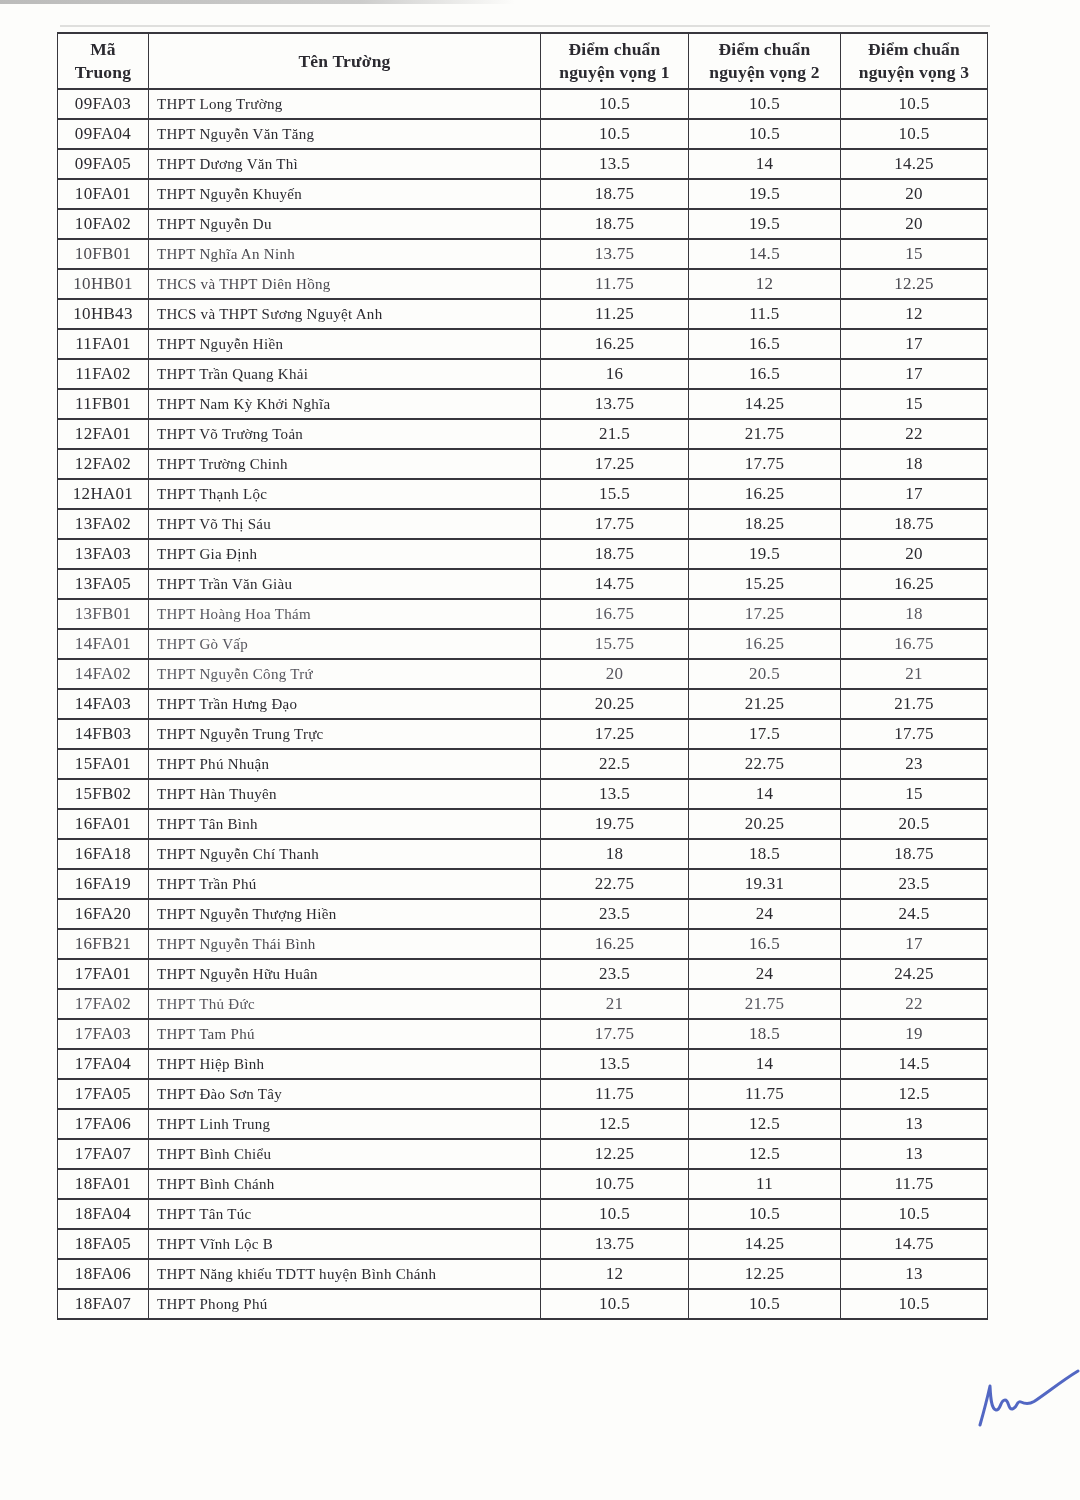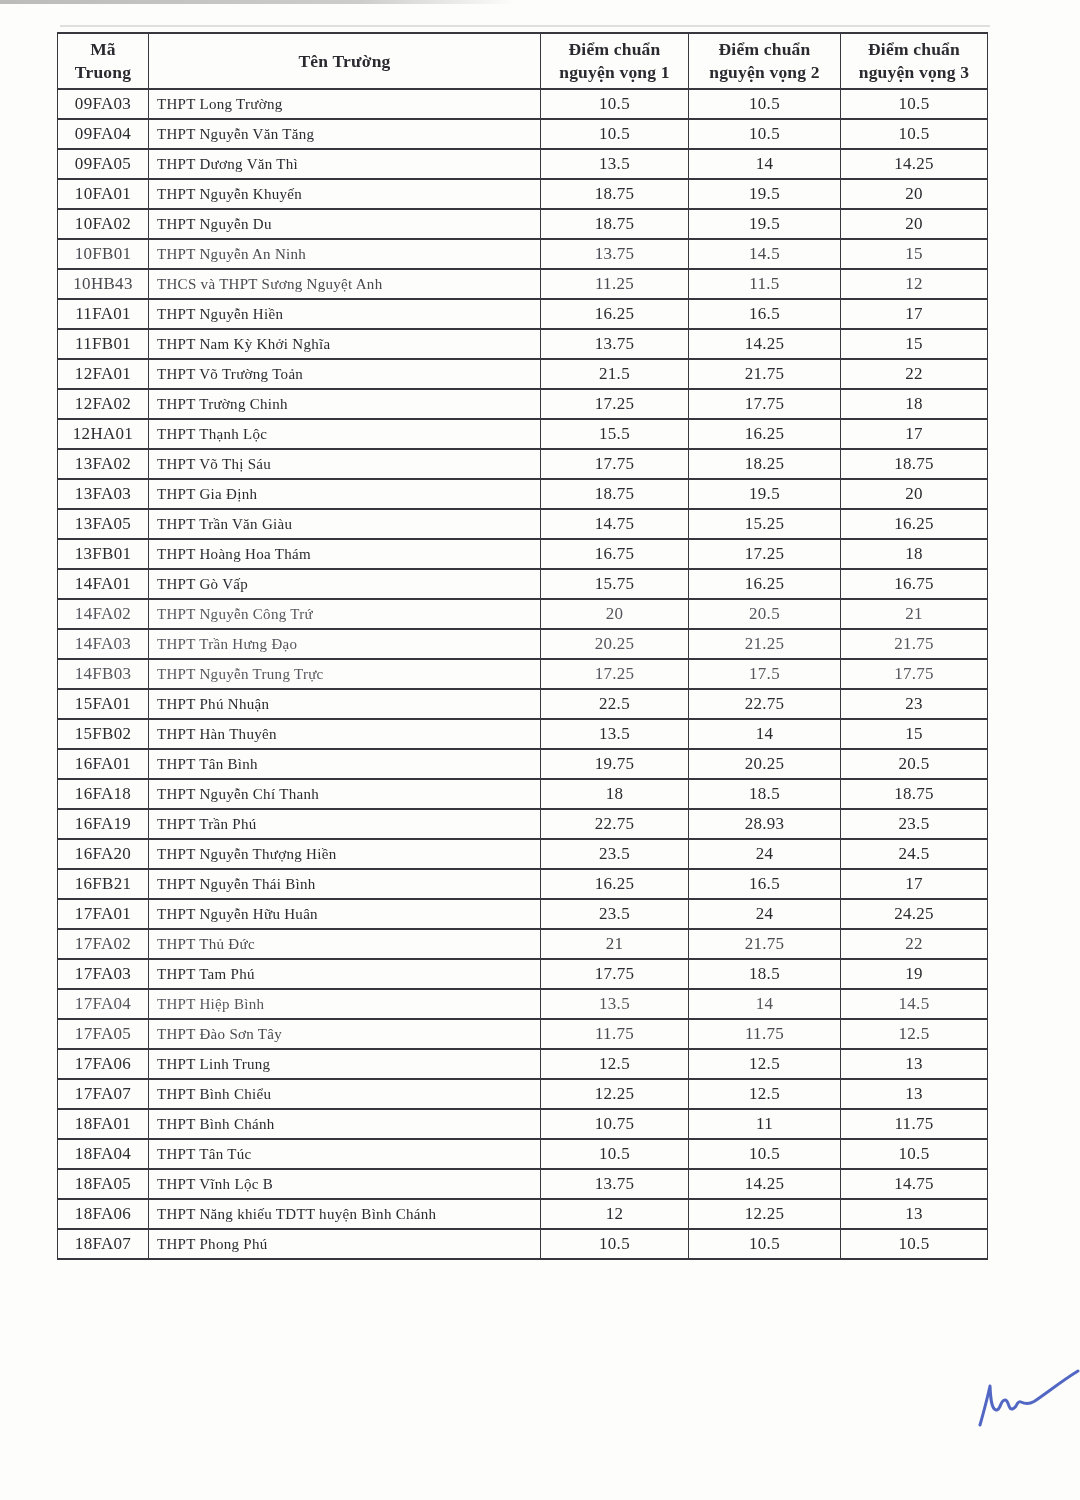--- a/index.html
+++ b/index.html
@@ -149,40 +149,54 @@
     </tr>
         <tr>
       <td class="code">10FA02</td>
       <td class="name">THPT Nguyễn Du</td>
       <td class="score">18.75</td>
       <td class="score">19.5</td>
       <td class="score">20</td>
     </tr>
         <tr>
       <td class="code">10FB01</td>
-      <td class="name">THPT Nguyễn An Ninh</td>
+      <td class="name">THPT Nghĩa An Ninh</td>
       <td class="score">13.75</td>
       <td class="score">14.5</td>
       <td class="score">15</td>
+    </tr>
+        <tr>
+      <td class="code">10HB01</td>
+      <td class="name">THCS và THPT Diên Hồng</td>
+      <td class="score">11.75</td>
+      <td class="score">12</td>
+      <td class="score">12.25</td>
     </tr>
         <tr>
       <td class="code">10HB43</td>
       <td class="name">THCS và THPT Sương Nguyệt Anh</td>
       <td class="score">11.25</td>
       <td class="score">11.5</td>
       <td class="score">12</td>
     </tr>
         <tr>
       <td class="code">11FA01</td>
       <td class="name">THPT Nguyễn Hiền</td>
       <td class="score">16.25</td>
       <td class="score">16.5</td>
       <td class="score">17</td>
     </tr>
         <tr>
+      <td class="code">11FA02</td>
+      <td class="name">THPT Trần Quang Khải</td>
+      <td class="score">16</td>
+      <td class="score">16.5</td>
+      <td class="score">17</td>
+    </tr>
+        <tr>
       <td class="code">11FB01</td>
       <td class="name">THPT Nam Kỳ Khởi Nghĩa</td>
       <td class="score">13.75</td>
       <td class="score">14.25</td>
       <td class="score">15</td>
     </tr>
         <tr>
       <td class="code">12FA01</td>
       <td class="name">THPT Võ Trường Toản</td>
       <td class="score">21.5</td>
@@ -284,21 +298,21 @@
       <td class="code">16FA18</td>
       <td class="name">THPT Nguyễn Chí Thanh</td>
       <td class="score">18</td>
       <td class="score">18.5</td>
       <td class="score">18.75</td>
     </tr>
         <tr>
       <td class="code">16FA19</td>
       <td class="name">THPT Trần Phú</td>
       <td class="score">22.75</td>
-      <td class="score">28.93</td>
+      <td class="score">19.31</td>
       <td class="score">23.5</td>
     </tr>
         <tr>
       <td class="code">16FA20</td>
       <td class="name">THPT Nguyễn Thượng Hiền</td>
       <td class="score">23.5</td>
       <td class="score">24</td>
       <td class="score">24.5</td>
     </tr>
         <tr>

